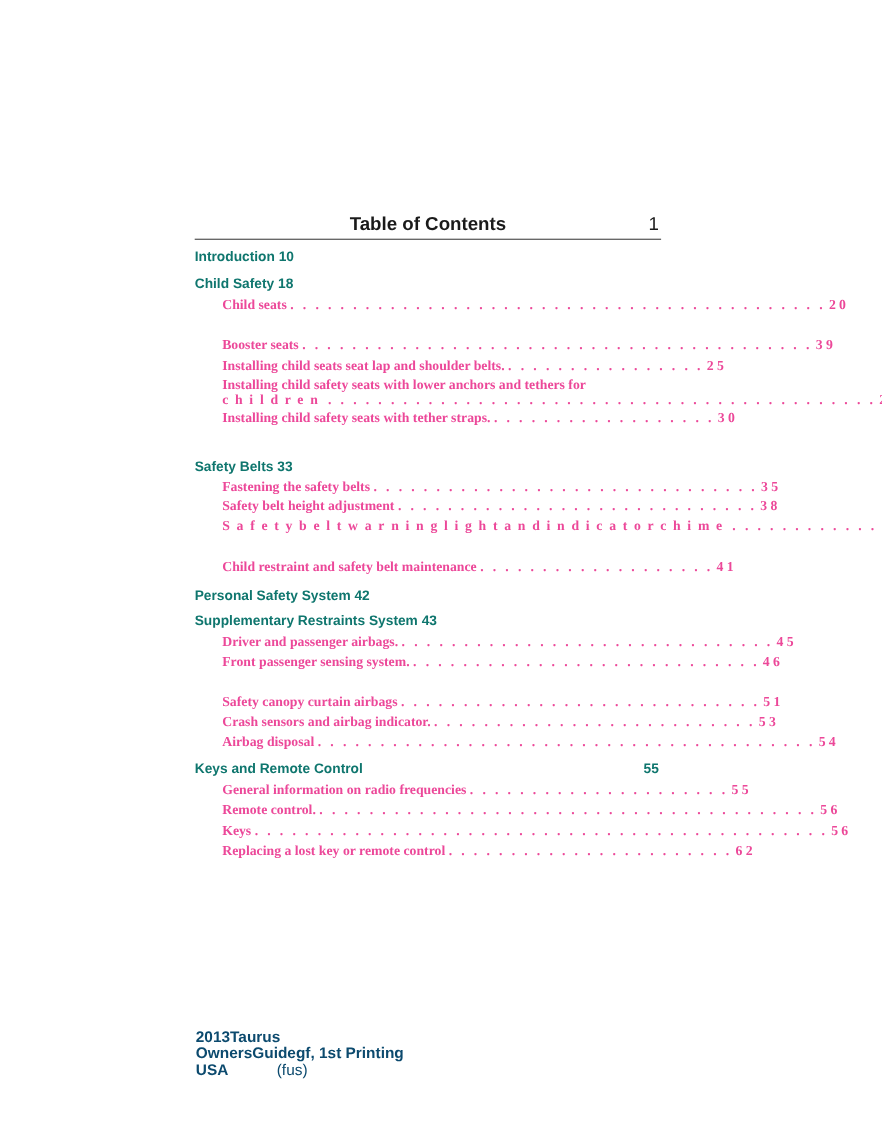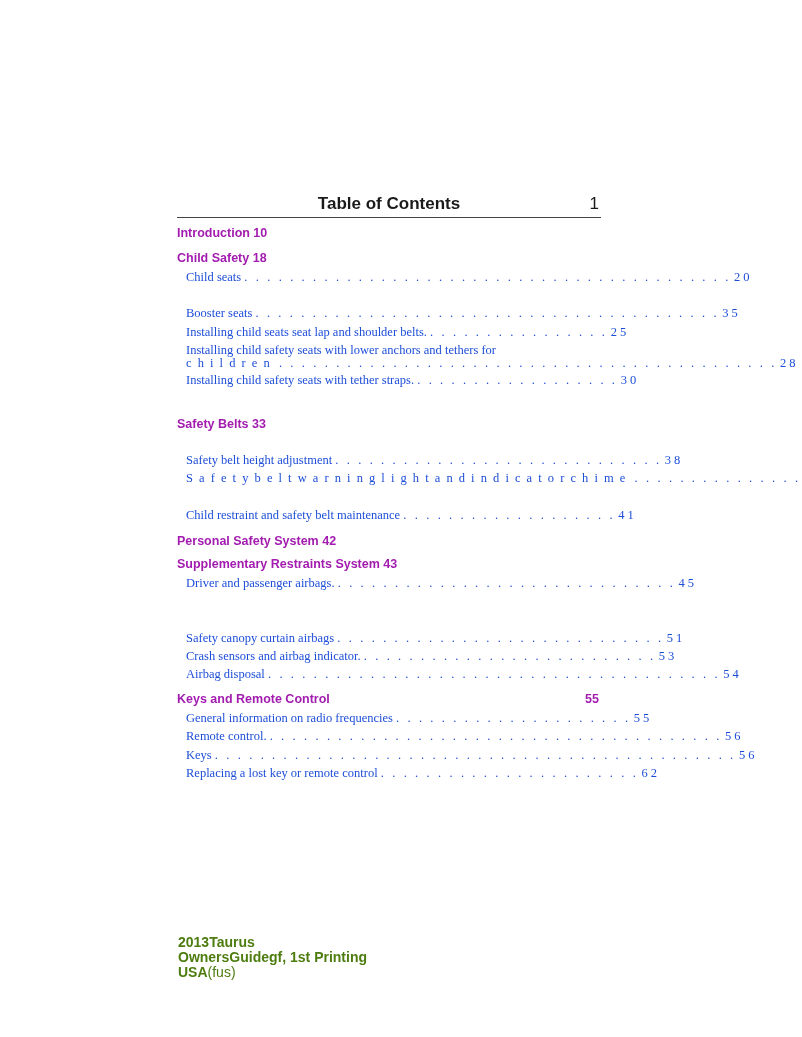--- a/index.html
+++ b/index.html
@@ -1,57 +1,59 @@
 <!DOCTYPE html>
 <html><head>
 <meta charset="utf-8">
 <style>
   html, body { margin: 0; padding: 0; background: #ffffff; }
   body { width: 802px; height: 1037px; position: relative; overflow: hidden; }
   .page { position: absolute; left: 0; top: 0; width: 802px; height: 1037px; border-radius: 16px; }
   .header { position: absolute; left: 177px; top: 193px; width: 424px; height: 24px; border-bottom: 1.5px solid #444; }
   .header-title { position: absolute; left: 0; width: 424px; text-align: center; top: 1px; font-family: "Liberation Sans", sans-serif; font-weight: bold; font-size: 17px; color: #1a1a1a; }
   .header-page { position: absolute; right: 2px; top: 1px; font-family: "Liberation Sans", sans-serif; font-size: 17px; color: #1a1a1a; }
-  .section { position: absolute; left: 177px; font-family: "Liberation Sans", sans-serif; font-weight: bold; font-size: 12.5px; color: #a21caf; white-space: nowrap; }
-  .entry { position: absolute; left: 186px; font-family: "Liberation Serif", serif; font-size: 12.5px; color: #1d4ed8; white-space: nowrap; }
+  .section { position: absolute; left: 177px; font-family: "Liberation Sans", sans-serif; font-weight: bold; font-size: 12.5px; color: #0f766e; white-space: nowrap; }
+  .entry { position: absolute; left: 202px; font-family: "Liberation Serif", serif; font-size: 12.5px; color: #ec4899; white-space: nowrap; font-weight: bold; }
   .entry .dots { letter-spacing: 2.6px; }
   .entry .pg { letter-spacing: 3px; }
   .spaced { letter-spacing: 6.1px; }
-  .footer { position: absolute; left: 178px; font-family: "Liberation Sans", sans-serif; font-weight: bold; font-size: 14px; color: #4d7c0f; line-height: 15px; }
-  .footer .light { font-weight: normal; }
+  .footer { position: absolute; left: 178px; font-family: "Liberation Sans", sans-serif; font-weight: bold; font-size: 14px; color: #0c4a6e; line-height: 15px; }
+  .footer .light { font-weight: normal; margin-left: 44px; }
 </style>
 </head>
 <body>
 
 <div class="page">
 
   <div class="header">
     <div class="header-title">Table of Contents</div>
     <div class="header-page">1</div>
   </div>
 
   <div class="section" style="top:226px">Introduction 10</div>
 
   <div class="section" style="top:251px">Child Safety 18</div>
   <div class="entry" style="top:270px"><span>Child seats</span> <span class="dots">. . . . . . . . . . . . . . . . . . . . . . . . . . . . . . . . . . . . . . . . . . .</span> <span class="pg">20</span></div>
-  <div class="entry" style="top:306px"><span>Booster seats</span> <span class="dots">. . . . . . . . . . . . . . . . . . . . . . . . . . . . . . . . . . . . . . . . .</span> <span class="pg">35</span></div>
+  <div class="entry" style="top:306px"><span>Booster seats</span> <span class="dots">. . . . . . . . . . . . . . . . . . . . . . . . . . . . . . . . . . . . . . . . .</span> <span class="pg">39</span></div>
   <div class="entry" style="top:325px"><span>Installing child seats seat lap and shoulder belts.</span> <span class="dots">. . . . . . . . . . . . . . . .</span> <span class="pg">25</span></div>
   <div class="entry" style="top:343px"><span>Installing child safety seats with lower anchors and tethers for</span></div>
   <div class="entry" style="top:356px"><span class="spaced">children</span> <span class="dots">. . . . . . . . . . . . . . . . . . . . . . . . . . . . . . . . . . . . . . . . . . . .</span> <span class="pg">28</span></div>
   <div class="entry" style="top:373px"><span>Installing child safety seats with tether straps.</span> <span class="dots">. . . . . . . . . . . . . . . . . .</span> <span class="pg">30</span></div>
 
   <div class="section" style="top:417px">Safety Belts 33</div>
+  <div class="entry" style="top:435px"><span>Fastening the safety belts</span> <span class="dots">. . . . . . . . . . . . . . . . . . . . . . . . . . . . . . .</span> <span class="pg">35</span></div>
   <div class="entry" style="top:453px"><span>Safety belt height adjustment</span> <span class="dots">. . . . . . . . . . . . . . . . . . . . . . . . . . . . .</span> <span class="pg">38</span></div>
   <div class="entry" style="top:471px"><span class="spaced">Safetybeltwarninglightandindicatorchime</span> <span class="dots">. . . . . . . . . . . . . . . . . .</span> </div>
   <div class="entry" style="top:508px"><span>Child restraint and safety belt maintenance</span> <span class="dots">. . . . . . . . . . . . . . . . . . .</span> <span class="pg">41</span></div>
 
   <div class="section" style="top:534px">Personal Safety System 42</div>
 
   <div class="section" style="top:557px">Supplementary Restraints System 43</div>
   <div class="entry" style="top:576px"><span>Driver and passenger airbags.</span> <span class="dots">. . . . . . . . . . . . . . . . . . . . . . . . . . . . . .</span> <span class="pg">45</span></div>
+  <div class="entry" style="top:594px"><span>Front passenger sensing system.</span> <span class="dots">. . . . . . . . . . . . . . . . . . . . . . . . . . . .</span> <span class="pg">46</span></div>
   <div class="entry" style="top:631px"><span>Safety canopy curtain airbags</span> <span class="dots">. . . . . . . . . . . . . . . . . . . . . . . . . . . . .</span> <span class="pg">51</span></div>
   <div class="entry" style="top:649px"><span>Crash sensors and airbag indicator.</span> <span class="dots">. . . . . . . . . . . . . . . . . . . . . . . . . .</span> <span class="pg">53</span></div>
   <div class="entry" style="top:667px"><span>Airbag disposal</span> <span class="dots">. . . . . . . . . . . . . . . . . . . . . . . . . . . . . . . . . . . . . . . .</span> <span class="pg">54</span></div>
 
   <div class="section" style="top:692px">Keys and Remote Control</div>
   <div class="section" style="top:692px; left:585px">55</div>
   <div class="entry" style="top:711px"><span>General information on radio frequencies</span> <span class="dots">. . . . . . . . . . . . . . . . . . . . .</span> <span class="pg">55</span></div>
   <div class="entry" style="top:729px"><span>Remote control.</span> <span class="dots">. . . . . . . . . . . . . . . . . . . . . . . . . . . . . . . . . . . . . . . .</span> <span class="pg">56</span></div>
   <div class="entry" style="top:748px"><span>Keys</span> <span class="dots">. . . . . . . . . . . . . . . . . . . . . . . . . . . . . . . . . . . . . . . . . . . . . .</span> <span class="pg">56</span></div>
   <div class="entry" style="top:766px"><span>Replacing a lost key or remote control</span> <span class="dots">. . . . . . . . . . . . . . . . . . . . . . .</span> <span class="pg">62</span></div>

